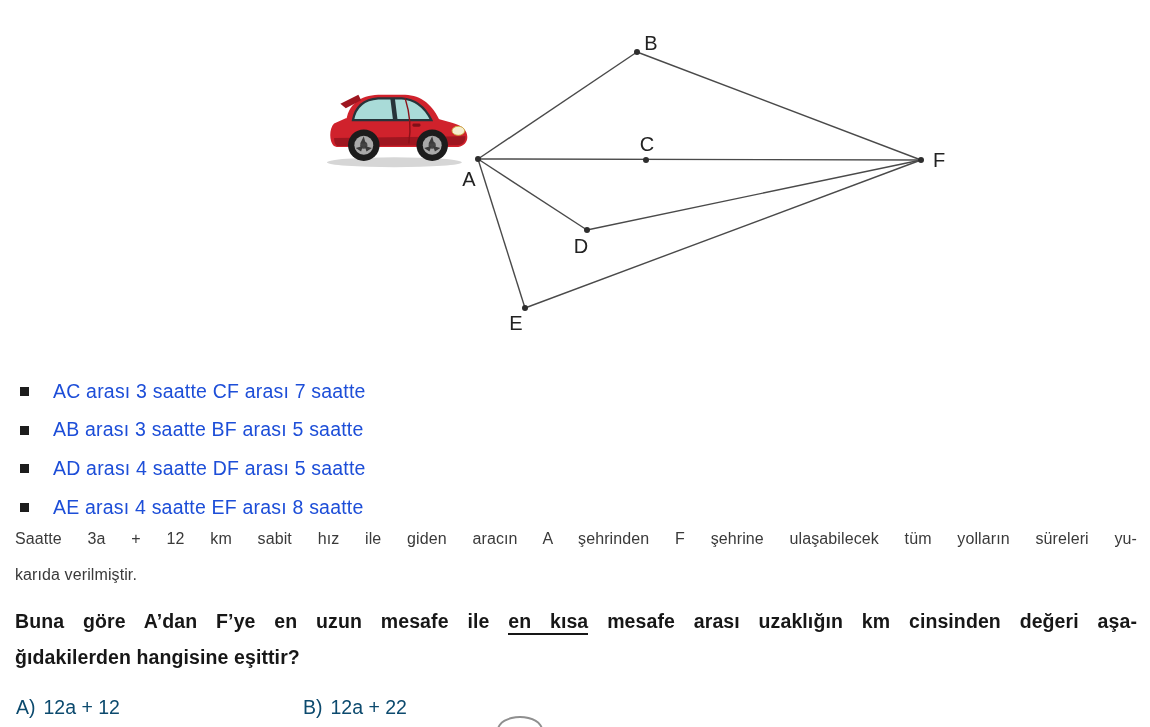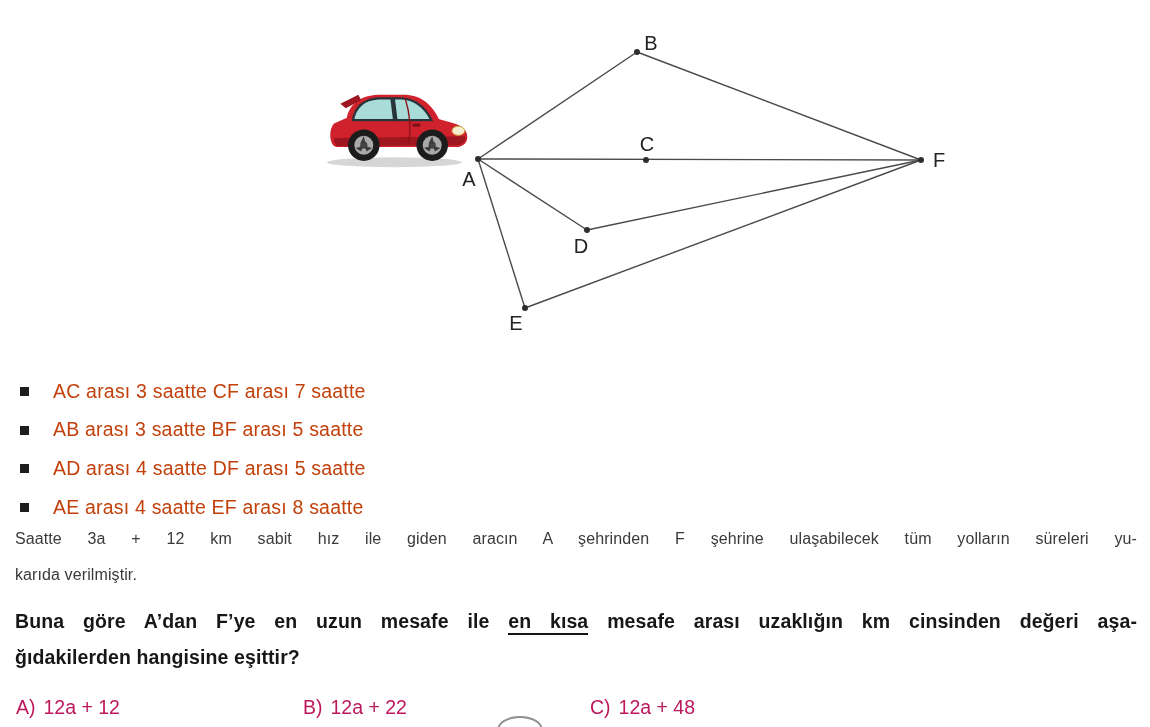--- a/index.html
+++ b/index.html
@@ -23,21 +23,21 @@
 
   
   .bullets {
     position: absolute; left: 20px; top: 372px;
     list-style: none;
   }
   .bullet-item {
     display: flex; align-items: center;
     height: 38.6px;
     font-size: 19.5px;
-    color: #c2410c;
+    color: #1d4ed8;
     letter-spacing: 0.2px;
   }
   .bullet-square {
     flex: 0 0 auto;
     width: 9px; height: 9px;
     background: #1d1d1d;
     margin-right: 24px;
     margin-top: 1px;
   }
 
@@ -58,21 +58,21 @@
   }
   .underlined {
     border-bottom: 2px solid #171717;
     padding-bottom: 1px;
   }
 
   
   .answers {
     position: absolute; left: 16px; top: 696px; width: 1130px;
     display: flex;
-    font-size: 19.5px; color: #be185d;
+    font-size: 19.5px; color: #0c4a6e;
   }
   .answer { width: 287px; white-space: nowrap; }
   .answer .ans-label { margin-right: 8px; }
 
   
   .artifact-circle {
     position: absolute; left: 497px; top: 716px;
     width: 46px; height: 28px;
     border: 2px solid #8f8f8f;
     border-radius: 50%;
@@ -171,18 +171,17 @@
   </div>
 
   <div class="question">
     <div class="jline"><span>Buna göre A’dan F’ye en uzun mesafe ile </span><span class="underlined">en kısa</span><span> mesafe arası uzaklığın km cinsinden değeri aşa-</span></div>
     <div>ğıdakilerden hangisine eşittir?</div>
   </div>
 
   <div class="answers" id="answers-row">
       <div class="answer"><span class="ans-label">A)</span><span>12a + 12</span></div>
       <div class="answer"><span class="ans-label">B)</span><span>12a + 22</span></div>
-      <div class="answer"><span class="ans-label">C)</span><span>12a + 48</span></div>
     </div>
 
   <div class="artifact-circle"></div>
 
 </div>
 
 </body></html>

